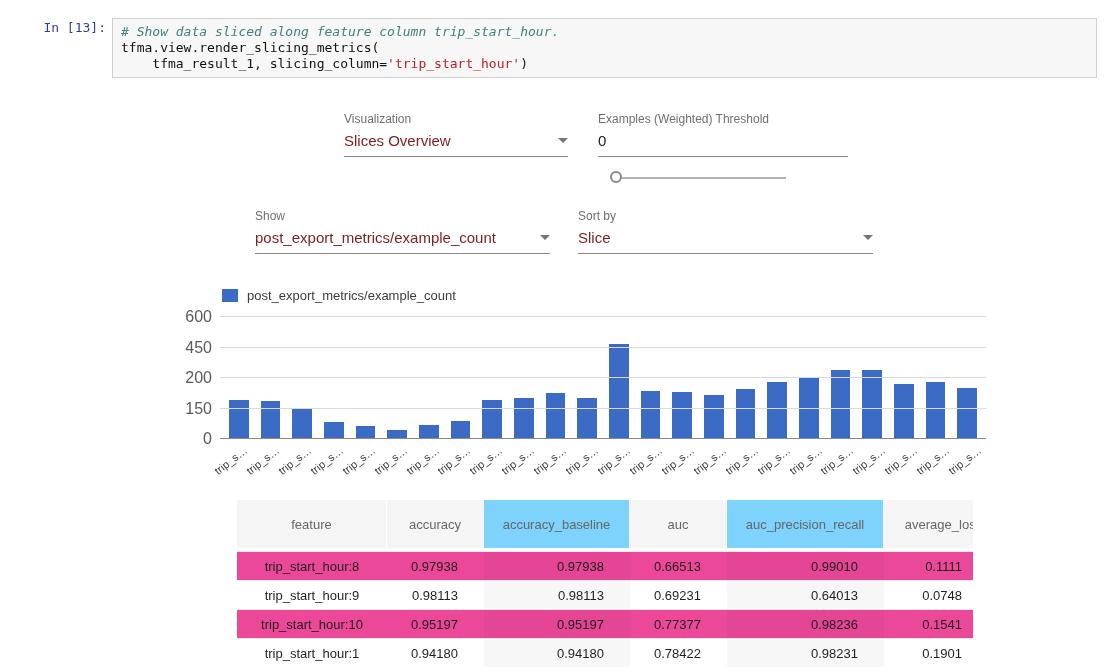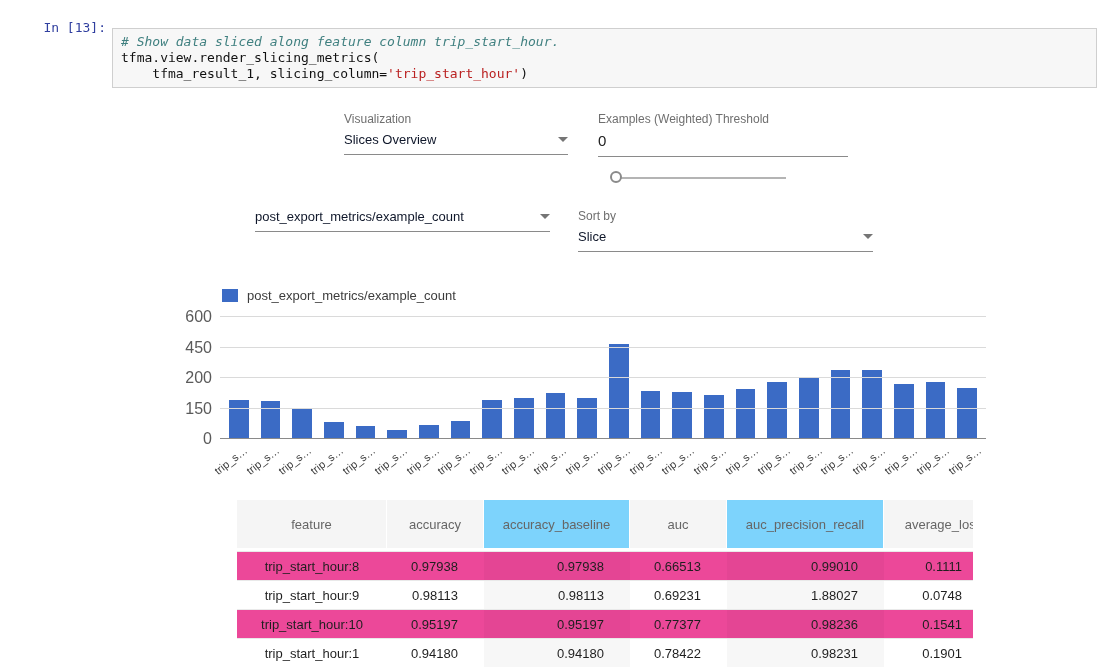--- a/index.html
+++ b/index.html
@@ -2,32 +2,32 @@
 <html><head>
 <meta charset="utf-8">
 <style>
   * { margin:0; padding:0; box-sizing:border-box; }
   body { background:#fff; font-family:"Liberation Sans", sans-serif; }
   .page { position:relative; width:1111px; height:668px; overflow:hidden; background:#fff; }
 
   
   .prompt { position:absolute; left:18px; top:20px; width:88px; text-align:right;
             font-family:"DejaVu Sans Mono", monospace; font-size:13px; color:#303F9F; }
-  .code-box { position:absolute; left:112px; top:28px; width:985px; min-height:59px;
+  .code-box { position:absolute; left:112px; top:18px; width:985px; min-height:59px;
               background:#f7f7f7; border:1px solid #cfcfcf; padding:5px 8px; cursor:text; }
   .code { font-family:"DejaVu Sans Mono", monospace; font-size:13px; line-height:16px; color:#111; }
   .code .com { color:#408080; font-style:italic; }
   .code .str { color:#BA2121; }
 
   
   .field { position:absolute; }
   .f-label { font-size:12px; color:#6f6f6f; margin-bottom:6px; }
   .f-valrow { display:flex; justify-content:space-between; align-items:center;
               border-bottom:1px solid #8a8a8a; padding-bottom:7px; cursor:pointer; }
-  .f-value { font-size:13px; color:#0f172a; white-space:nowrap; }
+  .f-value { font-size:15px; color:#7f1d1d; white-space:nowrap; }
   .dd-arrow { width:0; height:0; border-left:5px solid transparent; border-right:5px solid transparent;
               border-top:5px solid #757575; margin-left:6px; flex:none; }
   .th-input { width:100%; border:none; outline:none; background:transparent;
               border-bottom:1px solid #8a8a8a; font-size:15px; color:#212121;
               padding:0 0 7px 0; font-family:"Liberation Sans", sans-serif; }
 
   
   .slider { position:absolute; height:14px; }
   .slider-track { position:absolute; left:6px; right:0; top:6px; height:2px; background:#b4b4b4; }
   .slider-knob { position:absolute; left:0; top:0; width:12px; height:12px; border-radius:50%;
@@ -95,20 +95,21 @@
     <div class="f-label">Examples (Weighted) Threshold</div>
     <input class="th-input" value="0" style="">
   </div>
 
   <div class="slider" style="left:610px; top:171px; width:176px;">
     <div class="slider-track"></div>
     <div class="slider-knob"></div>
   </div>
 
   <div class="field" style="left:255px; top:209px; width:295px;">
+    <div class="f-label">Show</div>
     <div class="f-valrow">
       <span class="f-value">post_export_metrics/example_count</span>
       <span class="dd-arrow"></span>
     </div>
   </div>
 
   <div class="field" style="left:578px; top:209px; width:295px;">
     <div class="f-label">Sort by</div>
     <div class="f-valrow">
       <span class="f-value">Slice</span>
@@ -254,21 +255,21 @@
             <div class="td col2">0.97938</div>
             <div class="td col3">0.66513</div>
             <div class="td col4">0.99010</div>
             <div class="td col5">0.1111</div>
           </div>
           <div class="tr even">
             <div class="td col0">trip_start_hour:9</div>
             <div class="td col1">0.98113</div>
             <div class="td col2">0.98113</div>
             <div class="td col3">0.69231</div>
-            <div class="td col4">1.88027</div>
+            <div class="td col4">0.64013</div>
             <div class="td col5">0.0748</div>
           </div>
           <div class="tr odd">
             <div class="td col0">trip_start_hour:10</div>
             <div class="td col1">0.95197</div>
             <div class="td col2">0.95197</div>
             <div class="td col3">0.77377</div>
             <div class="td col4">0.98236</div>
             <div class="td col5">0.1541</div>
           </div>

